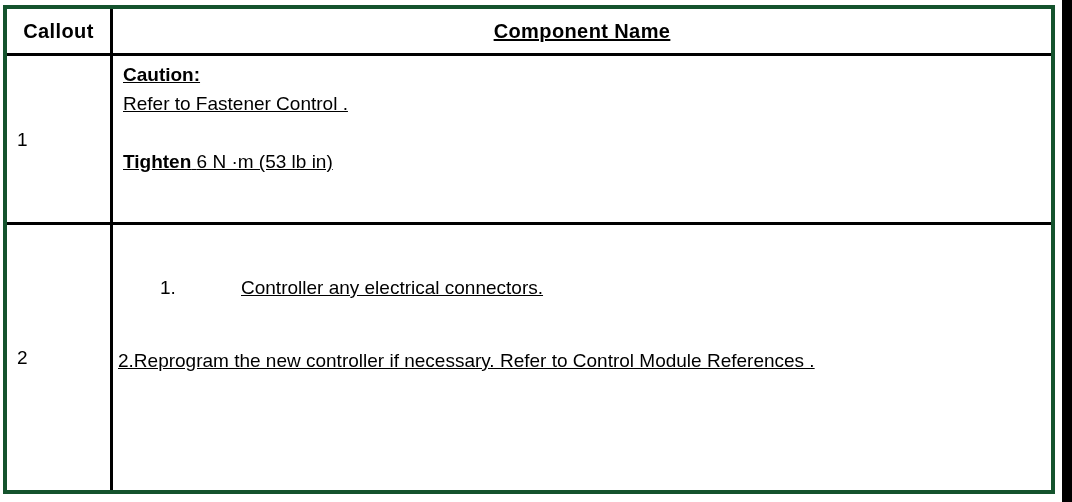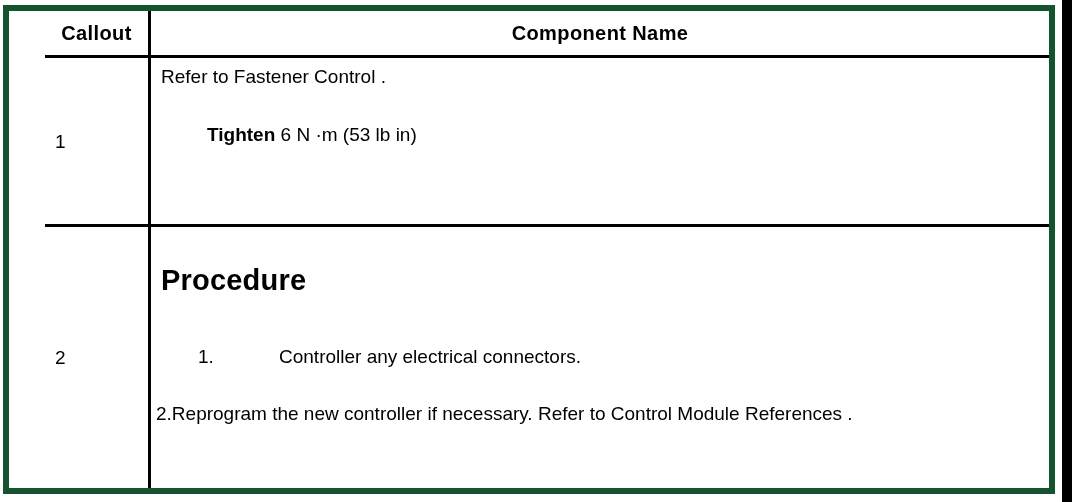--- a/index.html
+++ b/index.html
@@ -23,39 +23,38 @@
     height: 502px;
     background: #000000;
   }
 
   .doc-table {
     position: absolute;
     left: 3px;
     top: 5px;
     width: 1052px;
     height: 489px;
-    border: 6px solid #14532d;
+    border: 4px solid #14532d;
     background: #ffffff;
     display: flex;
     flex-direction: column;
-    padding-left: 36px;
   }
 
   .tr { display: flex; flex-direction: row; }
   .tr-header { height: 47px; border-bottom: 3px solid #000000; }
   .tr-row1   { height: 169px; border-bottom: 3px solid #000000; }
   .tr-row2   { flex: 1; }
 
   .td { overflow: hidden; }
   .col1 {
     width: 106px;
     border-right: 3px solid #000000;
     flex: none;
   }
-  .col2 { flex: 1; }
+  .col2 { flex: 1; text-decoration: underline; }
 
   .th {
     display: flex;
     align-items: center;
     justify-content: center;
     font-weight: bold;
     font-size: 20px;
     letter-spacing: 0.4px;
   }
 
@@ -68,41 +67,41 @@
   }
 
   .content {
     padding: 4px 8px 0 10px;
     font-size: 19px;
     line-height: 29px;
   }
 
   .bold { font-weight: bold; }
 
-  .tighten-line { margin-top: 29px; margin-left: 46px; }
+  .tighten-line { margin-top: 29px; }
 
   .procedure-heading {
     font-weight: bold;
     font-size: 29px;
     line-height: 35px;
     margin-top: 32px;
     letter-spacing: 0.2px;
   }
 
   .step-indented {
     margin-top: 44px;
     padding-left: 37px;
   }
   .step-num {
     display: inline-block;
     width: 81px;
   }
 
   .step-flush {
-    margin-top: 28px;
+    margin-top: 44px;
     margin-left: -5px;
   }
 </style>
 </head>
 <body>
 
 <div class="canvas">
 
   <div class="doc-table">
 
@@ -113,34 +112,34 @@
       <div class="td col2 th">
         <span>Component Name</span>
       </div>
     </div>
 
     <div class="tr tr-row1">
       <div class="td col1 callout-cell">
         <span>1</span>
       </div>
       <div class="td col2 content">
+        <div class="bold">Caution:</div>
         <div>Refer to Fastener Control .</div>
         <div class="tighten-line">
           <span class="bold">Tighten</span>
           <span>6 N ·m (53 lb in)</span>
         </div>
       </div>
     </div>
 
     <div class="tr tr-row2">
       <div class="td col1 callout-cell">
         <span>2</span>
       </div>
       <div class="td col2 content">
-        <div class="procedure-heading">Procedure</div>
         <div class="step-indented">
           <span class="step-num">1.</span><span>Controller any electrical connectors.</span>
         </div>
         <div class="step-flush">2.Reprogram the new controller if necessary. Refer to Control Module References .</div>
       </div>
     </div>
 
   </div>
 
   <div class="page-bar"></div>

